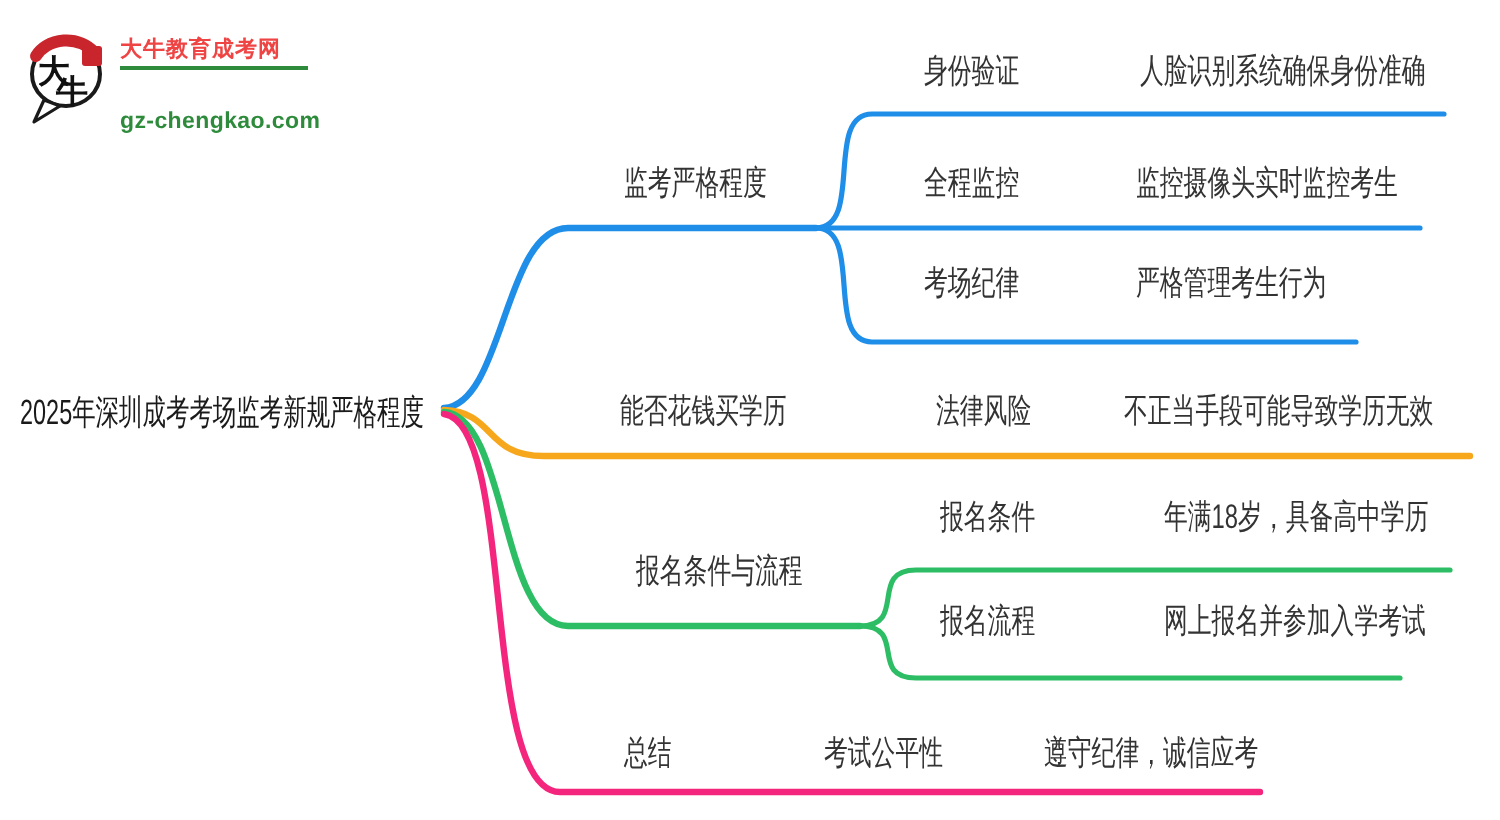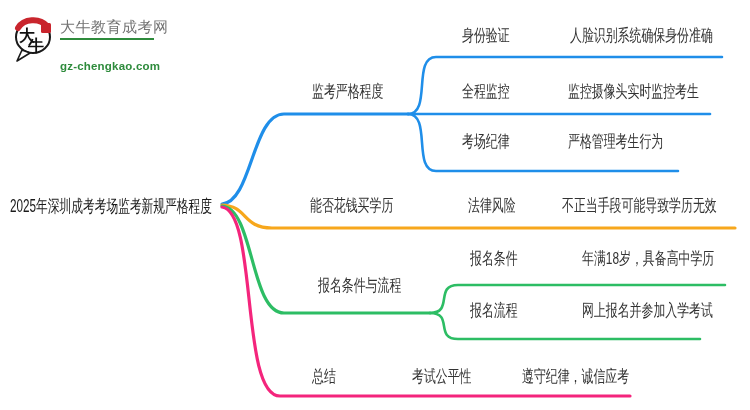--- a/index.html
+++ b/index.html
@@ -7,21 +7,21 @@
        font-family:"Liberation Sans",sans-serif;}
   #stage{position:absolute;inset:0;width:750px;height:410px;}
   #wires{position:absolute;left:0;top:0;}
   .lb{position:absolute;font-size:17px;color:#333;white-space:nowrap;
       transform:scaleX(0.70);transform-origin:0 50%;line-height:1.15;}
   .root-lb{font-size:17.5px;color:#1a1a1a;transform:scaleX(0.67);}
   
   #logo{position:absolute;left:12px;top:15px;display:flex;align-items:flex-start;cursor:pointer;}
   #logo-icon{width:44px;height:48px;flex:0 0 auto;}
   #logo-txt{margin-left:4px;padding-top:4px;}
-  .brand-title{font-size:15px;font-weight:normal;color:#737373;letter-spacing:0.5px;line-height:1.1;}
+  .brand-title{font-size:11px;font-weight:bold;color:#ef4444;letter-spacing:0.5px;line-height:1.1;}
   .brand-divider{height:2px;background:#2e8b3c;margin:2px 0 1px 0;width:94px;}
   .brand-url{font-size:11.5px;font-weight:bold;color:#2e8b3c;letter-spacing:0.2px;margin-top:20px;}
 </style>
 </head>
 <body>
 
 <div id="stage">
 
   <svg id="wires" width="750" height="410" viewBox="0 0 750 410">
 

